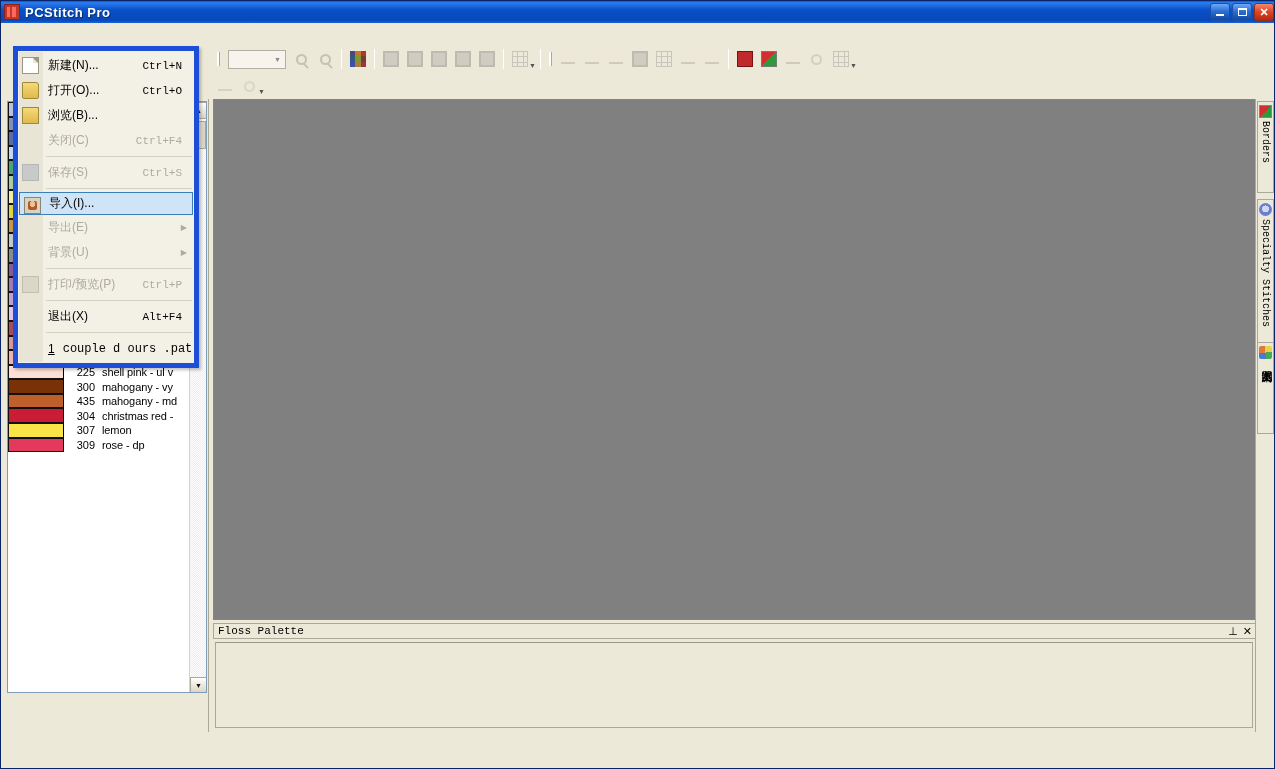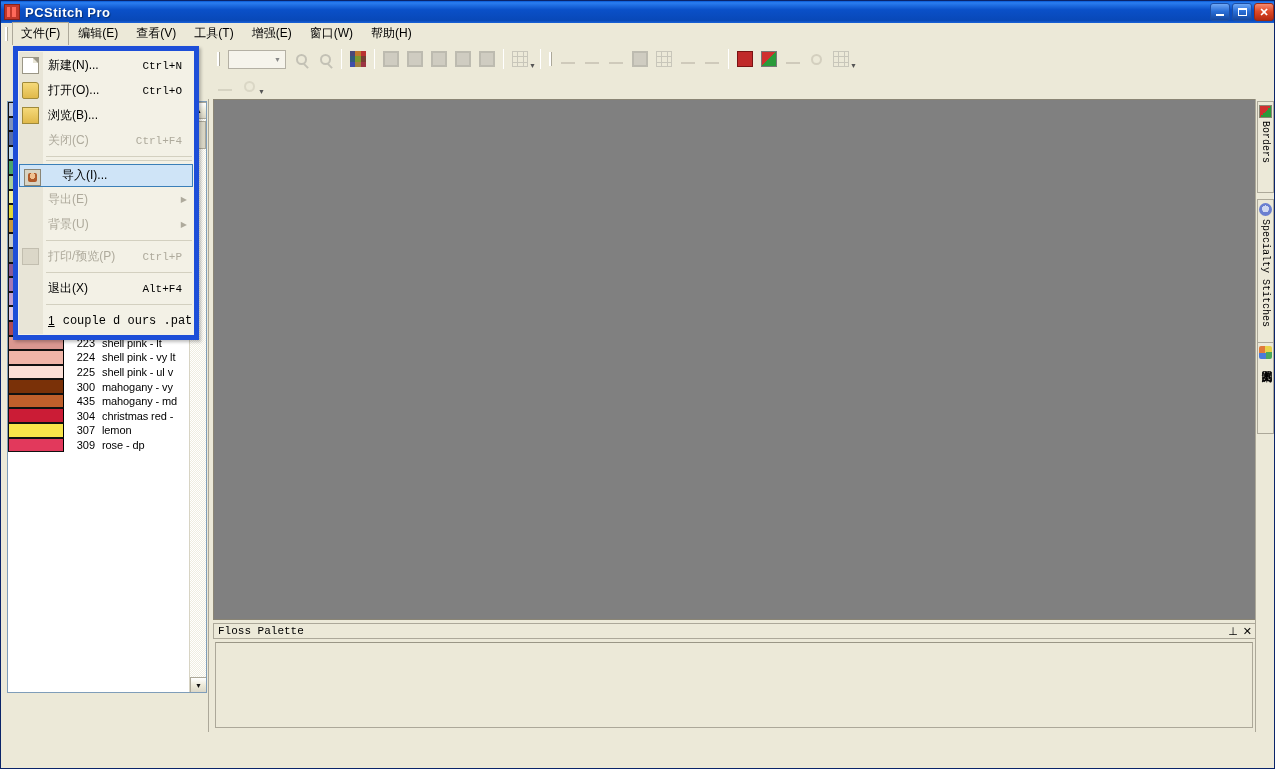--- a/index.html
+++ b/index.html
@@ -278,21 +278,21 @@
     font-family:"Liberation Mono", monospace;
     font-size:11px;
   }
   .dd-item .dd-sub { position:absolute; right:7px; font-size:8px; }
   .dd-item.disabled { color:#aeaa9c; }
   .dd-item.disabled .dd-accel { color:#aeaa9c;padding-left:28px; }
   .dd-item.highlight {
     background:#cfe4f7;
     border:1px solid #3b7fb8;
     margin:0 1px;
-    padding-left:42px;
+    padding-left:29px;
     height:23px;
     text-align:right;
   }
   .dd-sep { height:1px; background:#d3d0c0; margin:3px 2px 3px 28px; z-index:2; position:relative;}
   .dd-item .num { text-decoration:underline; margin-right:8px; }
 
   .i-new { background:#fff; border:1px solid #9a9686; }
   .i-new::after{content:"";position:absolute;right:0;top:0;border-width:0 5px 5px 0;border-style:solid;border-color:#e8e5d7 #9a9686;}
   .i-open { background:linear-gradient(180deg,#f5d97a,#e0b94a); border:1px solid #a08a3a; border-radius:1px 3px 2px 2px;}
   .i-browse { background:linear-gradient(180deg,#f5d97a,#e0b94a); border:1px solid #a08a3a; }
@@ -313,30 +313,20 @@
       <div class="winbtn">
           <span class="minglyph"></span>
         </div>
       <div class="winbtn">
           <span class="maxglyph"></span>
         </div>
       <div class="winbtn close">✕</div>
     </div>
   </div>
 
-  <div class="menubar">
-    <div class="gripper"></div>
-    <div class="menuitem active">文件(F)</div>
-    <div class="menuitem">编辑(E)</div>
-    <div class="menuitem">查看(V)</div>
-    <div class="menuitem">工具(T)</div>
-    <div class="menuitem">增强(E)</div>
-    <div class="menuitem">窗口(W)</div>
-    <div class="menuitem">帮助(H)</div>
-  </div>
 
   <div class="toolbar-row" id="toolbar1">
     <div style="width:212px"></div>
     <div class="gripper"></div>
     <div class="tb-combo">
       <span></span>
       <span class="arr">▼</span>
     </div>
     <div class="tb-btn">
         <span class="ic ic-mag faded"></span>
@@ -601,20 +591,25 @@
         </div>
         <div class="dd-item">
           <span class="dd-icon i-browse"></span>
           <span>浏览(B)...</span>
         </div>
         <div class="dd-item disabled">
           <span>关闭(C)</span>
           <span class="dd-accel">Ctrl+F4</span>
         </div>
         <div class="dd-sep"></div>
+        <div class="dd-item disabled">
+          <span class="dd-icon i-save" style="opacity: 0.4;"></span>
+          <span>保存(S)</span>
+          <span class="dd-accel">Ctrl+S</span>
+        </div>
         <div class="dd-sep"></div>
         <div class="dd-item highlight">
           <span class="dd-icon i-import"></span>
           <span>导入(I)...</span>
         </div>
         <div class="dd-item disabled">
           <span>导出(E)</span>
           <span class="dd-sub">▶</span>
         </div>
         <div class="dd-item disabled">

